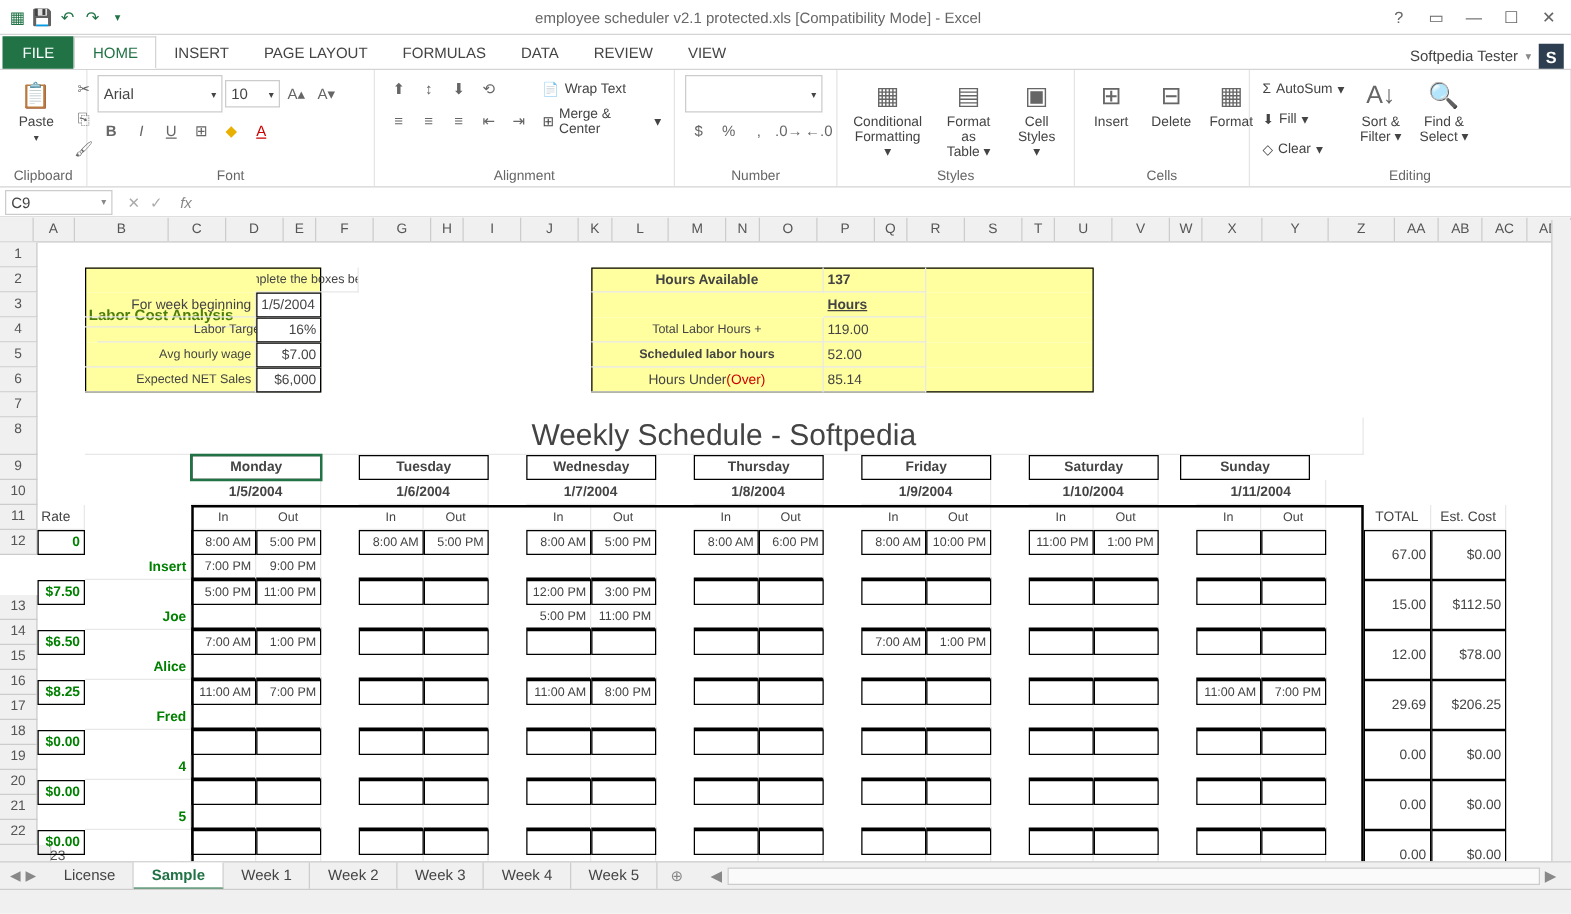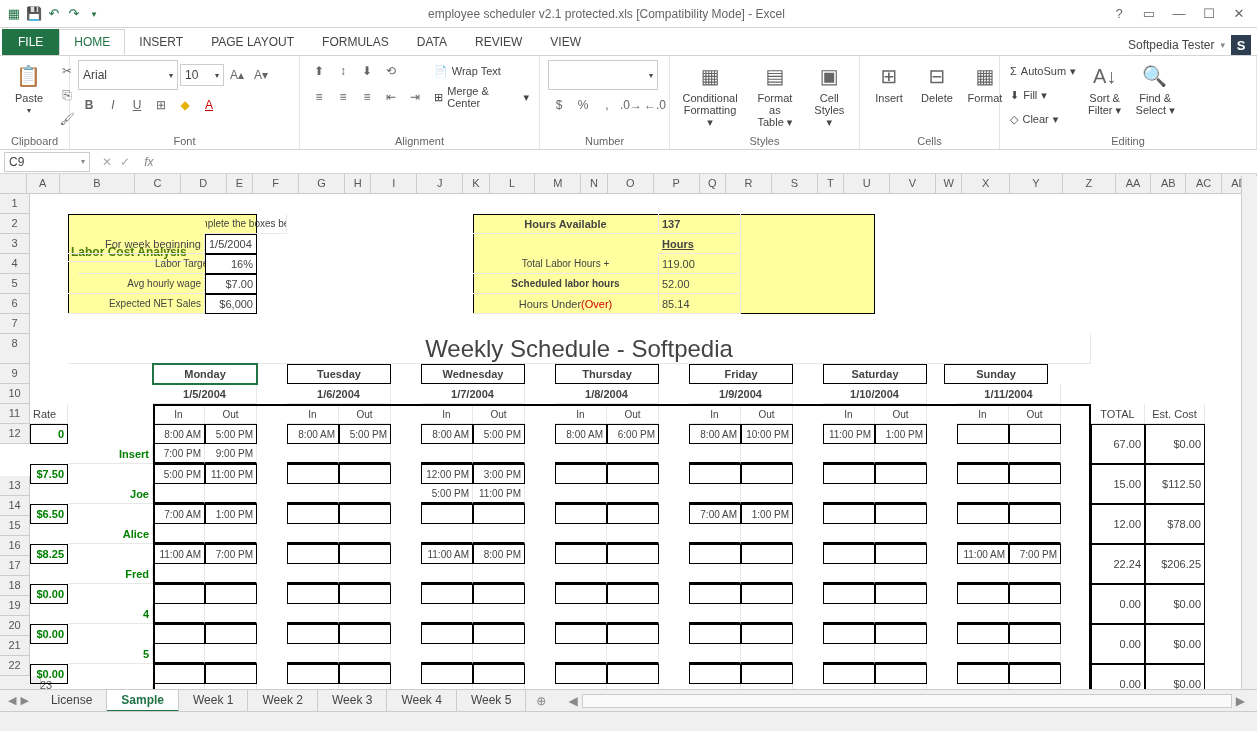--- a/index.html
+++ b/index.html
@@ -528,21 +528,21 @@
       <div class="cell rightnum" style="left: 659px; top: 370px; width: 52px; height: 20px;;border-bottom:2px solid #000;font-size:10px"></div>
       <div class="cell rightnum" style="left: 711px; top: 370px; width: 52px; height: 20px;;border-bottom:2px solid #000;font-size:10px"></div>
       <div class="cell rightnum" style="left: 793px; top: 350px; width: 52px; height: 20px;;border:1px solid #000;font-size:10px"></div>
       <div class="cell rightnum" style="left: 845px; top: 350px; width: 52px; height: 20px;;border:1px solid #000;font-size:10px"></div>
       <div class="cell rightnum" style="left: 793px; top: 370px; width: 52px; height: 20px;;border-bottom:2px solid #000;font-size:10px"></div>
       <div class="cell rightnum" style="left: 845px; top: 370px; width: 52px; height: 20px;;border-bottom:2px solid #000;font-size:10px"></div>
       <div class="cell rightnum" style="left: 927px; top: 350px; width: 52px; height: 20px;;border:1px solid #000;font-size:10px">11:00 AM</div>
       <div class="cell rightnum" style="left: 979px; top: 350px; width: 52px; height: 20px;;border:1px solid #000;font-size:10px">7:00 PM</div>
       <div class="cell rightnum" style="left: 927px; top: 370px; width: 52px; height: 20px;;border-bottom:2px solid #000;font-size:10px"></div>
       <div class="cell rightnum" style="left: 979px; top: 370px; width: 52px; height: 20px;;border-bottom:2px solid #000;font-size:10px"></div>
-      <div class="cell rightnum" style="left: 1061px; top: 350px; width: 54px; height: 20px;;height:40px;border:1px solid #000;align-items:center">22.24</div>
+      <div class="cell rightnum" style="left: 1061px; top: 350px; width: 54px; height: 20px;;height:40px;border:1px solid #000;align-items:center">29.69</div>
       <div class="cell rightnum" style="left: 1115px; top: 350px; width: 60px; height: 20px;;height:40px;border:1px solid #000;align-items:center">$206.25</div>
       <div class="cell greenbold rightnum" style="left: 0px; top: 390px; width: 38px; height: 20px;;border:1px solid #000">$0.00</div>
       <div class="cell greenbold rightnum" style="left: 38px; top: 410px; width: 85px; height: 20px;">4</div>
       <div class="cell rightnum" style="left: 123px; top: 390px; width: 52px; height: 20px;;border:1px solid #000;font-size:10px"></div>
       <div class="cell rightnum" style="left: 175px; top: 390px; width: 52px; height: 20px;;border:1px solid #000;font-size:10px"></div>
       <div class="cell rightnum" style="left: 123px; top: 410px; width: 52px; height: 20px;;border-bottom:2px solid #000;font-size:10px"></div>
       <div class="cell rightnum" style="left: 175px; top: 410px; width: 52px; height: 20px;;border-bottom:2px solid #000;font-size:10px"></div>
       <div class="cell rightnum" style="left: 257px; top: 390px; width: 52px; height: 20px;;border:1px solid #000;font-size:10px"></div>
       <div class="cell rightnum" style="left: 309px; top: 390px; width: 52px; height: 20px;;border:1px solid #000;font-size:10px"></div>
       <div class="cell rightnum" style="left: 257px; top: 410px; width: 52px; height: 20px;;border-bottom:2px solid #000;font-size:10px"></div>

